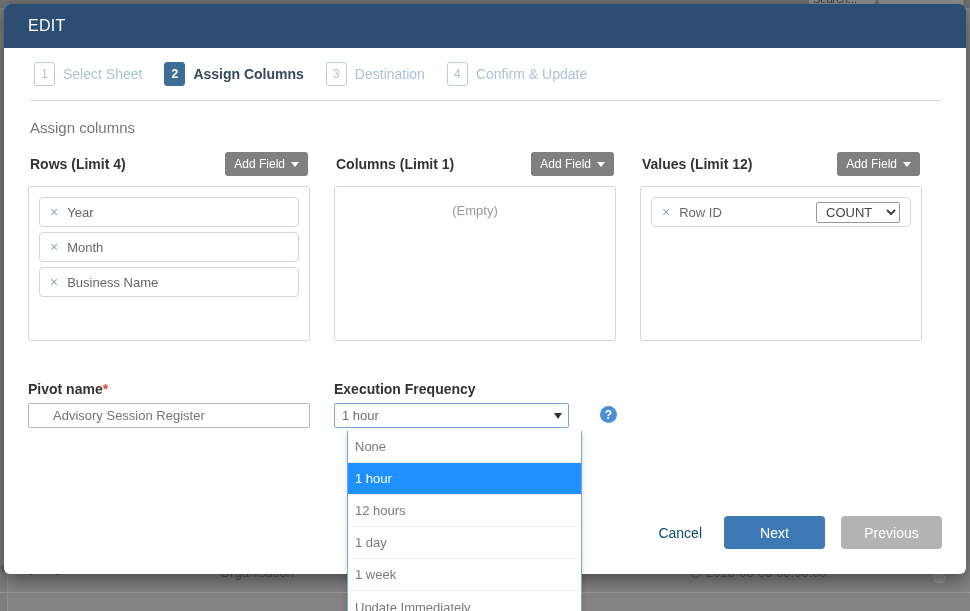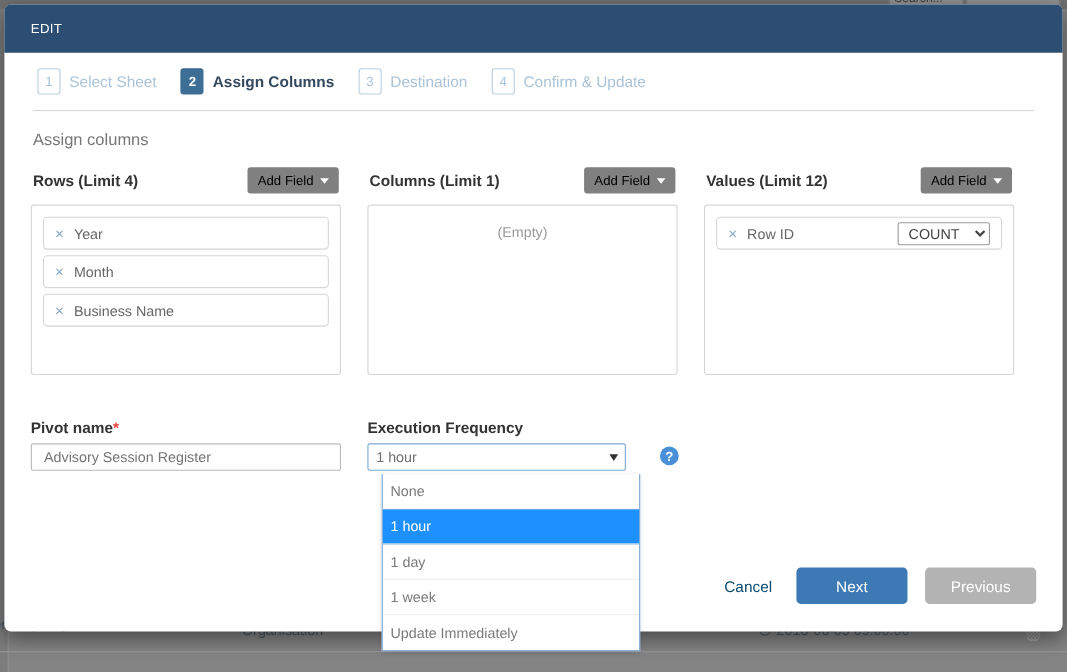--- a/index.html
+++ b/index.html
@@ -86,21 +86,21 @@
     background: #ffffff;
     border-radius: 6px;
     box-shadow: 0 6px 18px rgba(0,0,0,.45);
     overflow: visible;
   }
   #modal-header {
     height: 44px;
     background: #2c4e72;
     border-radius: 6px 6px 0 0;
     color: #ffffff;
-    font-size: 12px;
+    font-size: 16px;
     letter-spacing: .3px;
     display: flex;
     align-items: center;
     padding: 0 24px;
   }
   #modal-body {
     padding: 0 24px;
     position: relative;
     height: 526px;
   }
@@ -145,21 +145,21 @@
   .panel { width: 282px; }
   .panel-head {
     display: flex; align-items: center; justify-content: space-between;
     height: 28px;
     padding: 0 2px;
     margin-bottom: 8px;
   }
   .panel-title { font-size: 14px; font-weight: bold; color: #333; }
   .add-field-btn {
     background: #808080;
-    color: #000000;
+    color: #ffffff;
     border: none;
     border-radius: 3px;
     font-size: 12px;
     padding: 5px 9px;
     cursor: pointer;
     font-family: inherit;
     display: inline-flex; align-items: center; gap: 6px;
   }
   .caret-down {
     display: inline-block;
@@ -219,21 +219,21 @@
     display: block; margin-bottom: 6px;
   }
   .req-star { color: #e8443a; font-weight: bold; }
   .text-input {
     width: 100%;
     height: 25px;
     border: 1px solid #b9b9b9;
     border-radius: 2px;
     font-size: 13px;
     color: #7b7b7b;
-    padding: 0 11px;
+    padding: 0 24px;
     font-family: inherit;
     background: #fff;
   }
   #freq-group { width: 235px; }
   .select-box {
     width: 100%;
     height: 25px;
     border: 1px solid #7aa7d4;
     border-radius: 2px;
     background: #fff;
@@ -434,20 +434,21 @@
       <div class="form-group" id="freq-group">
         <label class="form-label">Execution Frequency</label>
         <div class="select-box">
           <span>1 hour</span>
           <span class="select-caret"></span>
         </div>
 
         <div id="dropdown-list">
           <div class="dd-option">None</div>
           <div class="dd-option selected">1 hour</div>
+          <div class="dd-option">12 hours</div>
           <div class="dd-option">1 day</div>
           <div class="dd-option">1 week</div>
           <div class="dd-option">Update Immediately</div>
         </div>
       </div>
 
       <div id="help-icon">?</div>
     </div>
 
     <div id="footer-actions">

